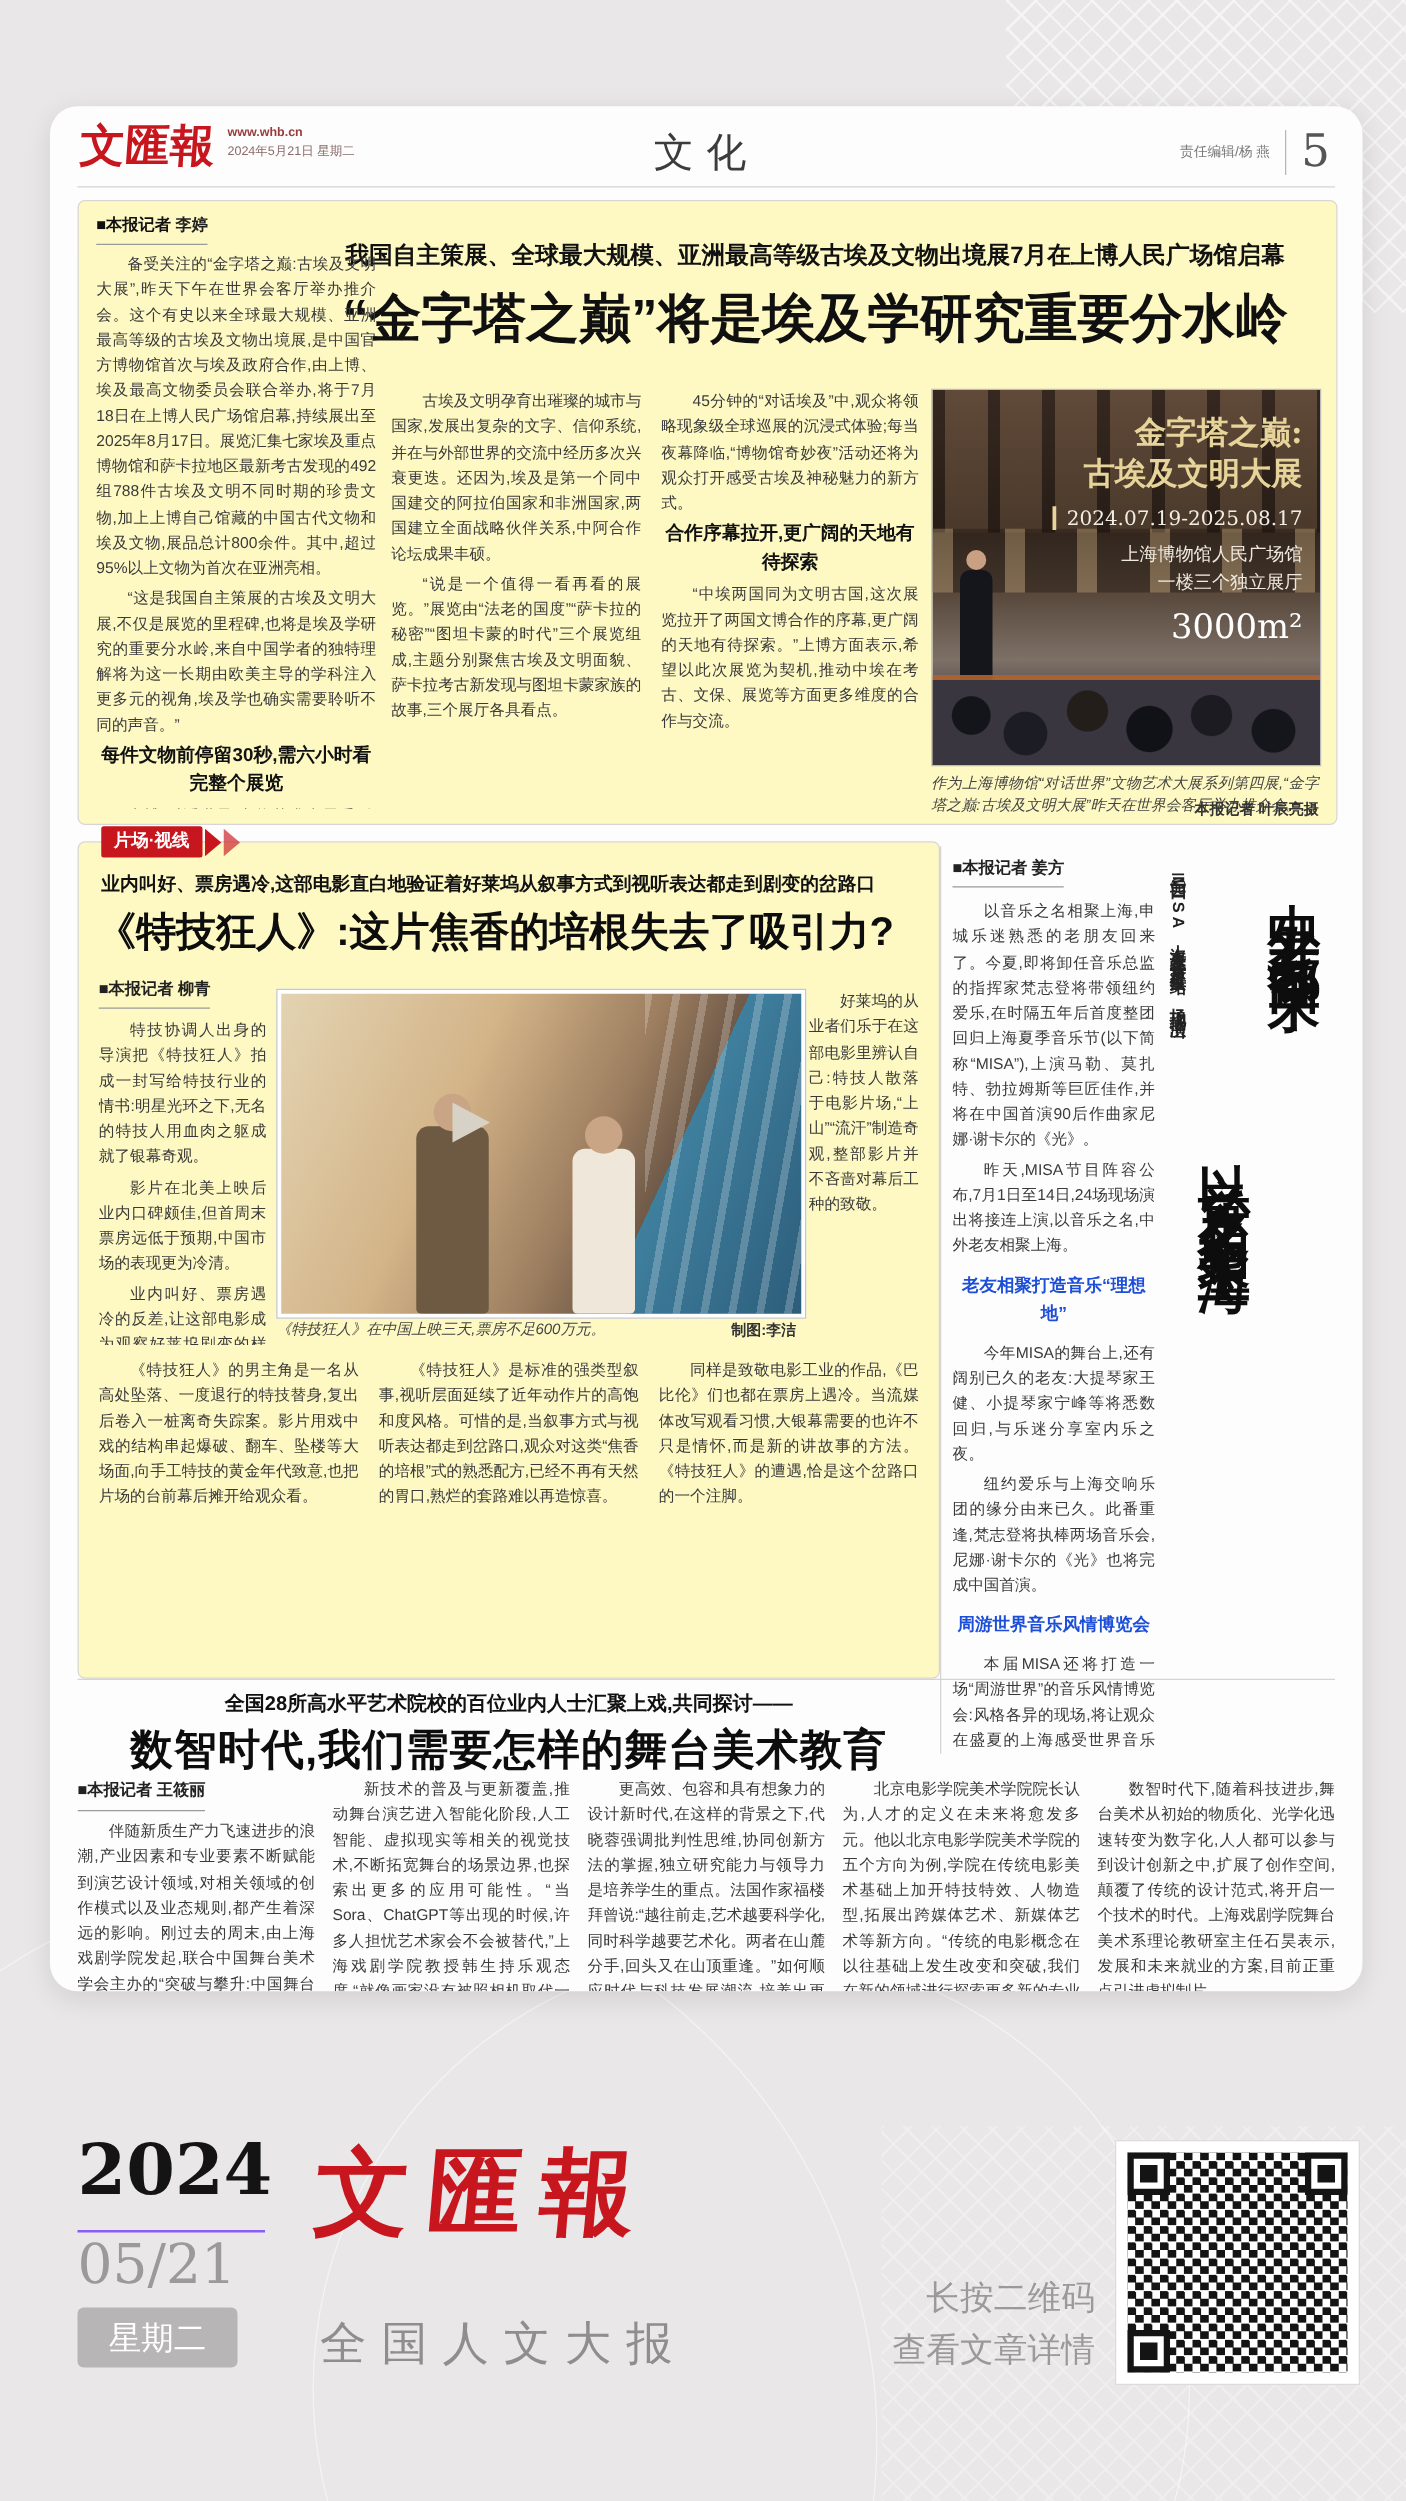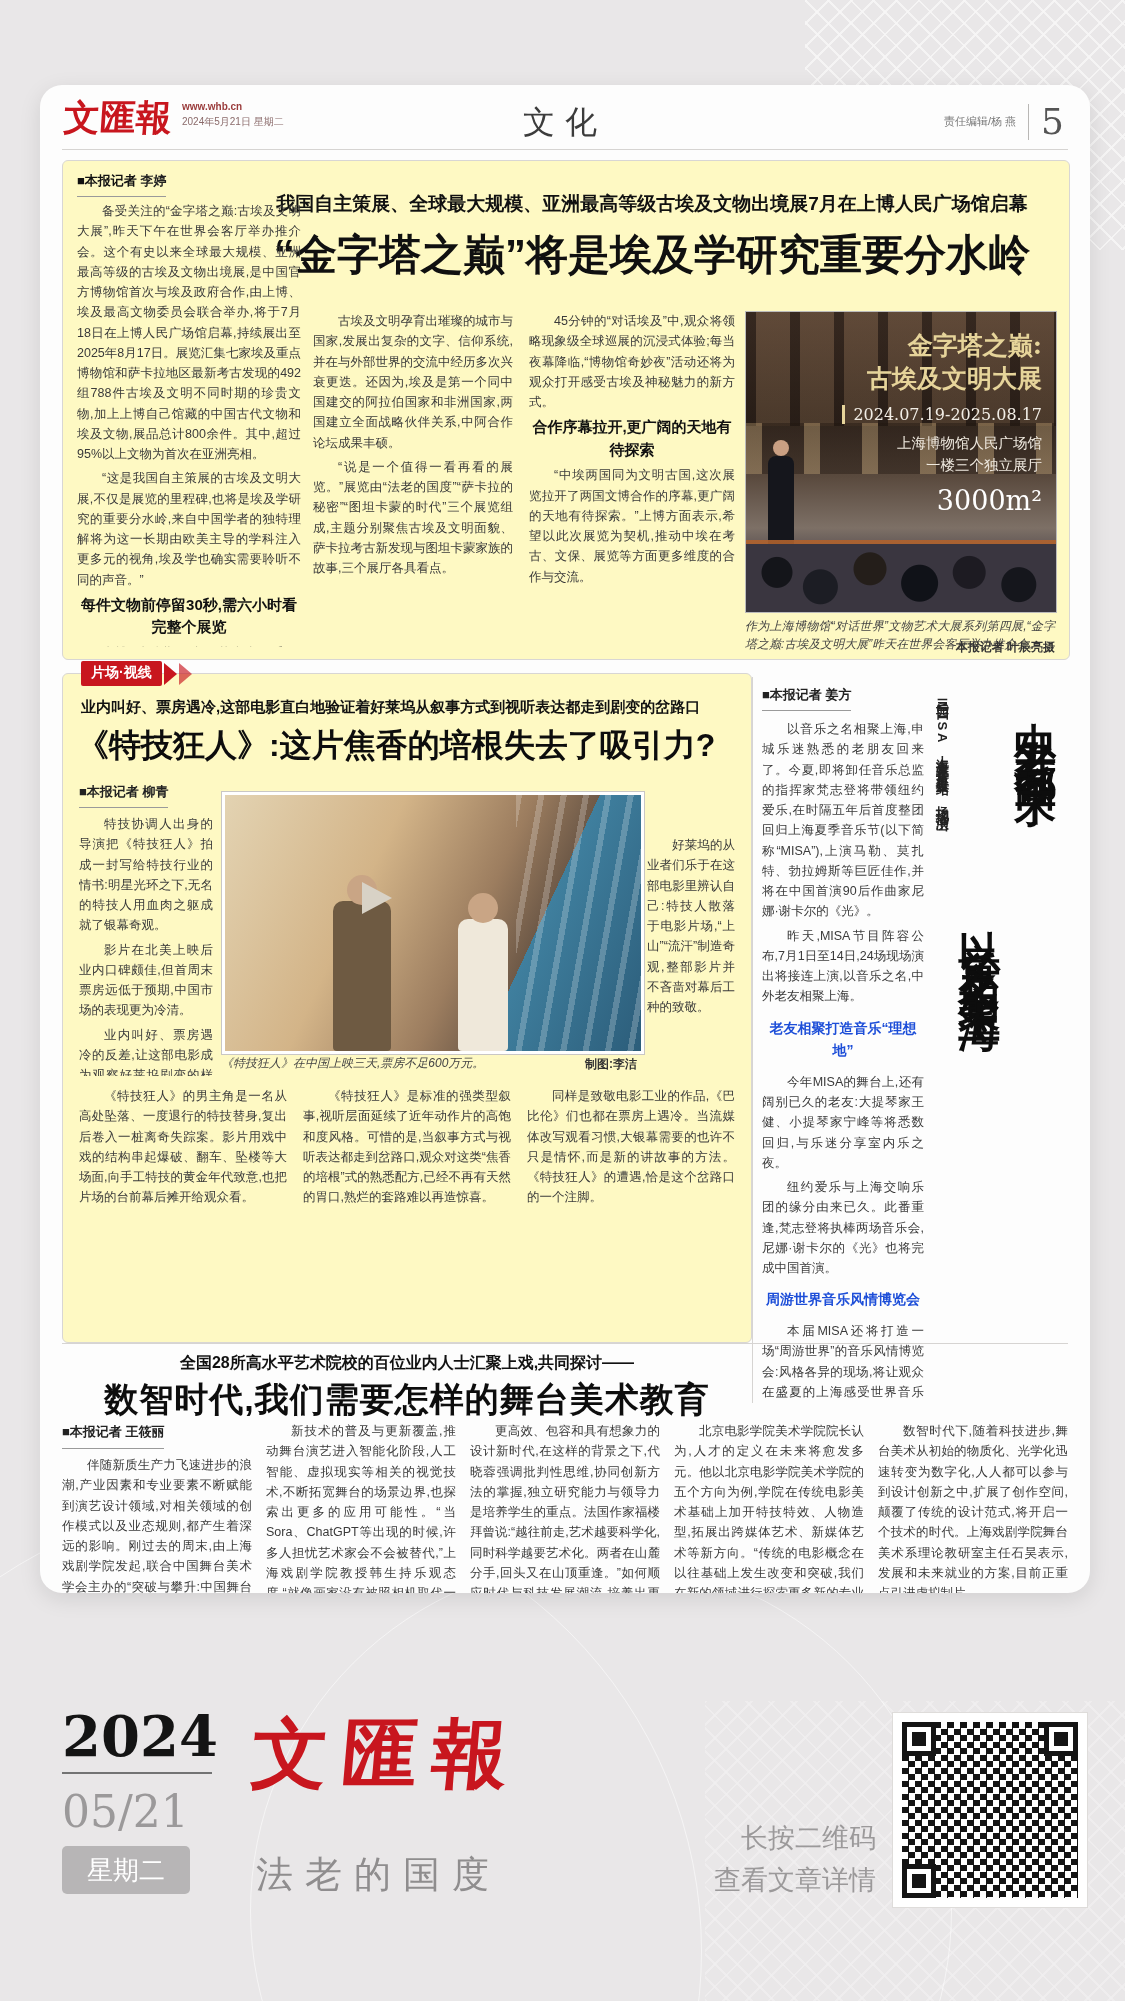--- a/index.html
+++ b/index.html
@@ -90,21 +90,21 @@
   .subhead{font-size:14px;font-weight:bold;text-align:center;text-indent:0 !important;margin:10px 0 !important;color:#1d4ed8;}
   .vhead{font-size:42px;font-weight:bold;color:#0d0d0d;letter-spacing:10px;line-height:1.1;}
   .vkick{font-size:13px;font-weight:bold;color:#222;letter-spacing:3px;}
 
   
   .kicker3{font-size:16px;font-weight:bold;color:#111;text-align:center;}
   .headline3{font-size:34px;font-weight:bold;color:#0d0d0d;text-align:center;letter-spacing:1px;}
 
   
   .f-year{font-family:"DejaVu Serif",serif;font-weight:bold;font-size:56px;color:#141414;line-height:1;
-          border-bottom:2px solid #737373;padding-bottom:8px;}
+          border-bottom:2px solid #8b5cf6;padding-bottom:20px;}
   .f-date{font-family:"DejaVu Serif",serif;font-size:44px;color:#9b999a;line-height:1;}
   .f-badge{background:#b7b5b6;color:#fff;font-size:26px;text-align:center;line-height:48px;border-radius:5px;}
   .f-logo{font-family:"DejaVu Serif",serif;font-weight:bold;font-size:76px;color:#c8161e;line-height:1;
           transform:skewX(-5deg);letter-spacing:14px;}
   .f-slogan{font-size:37px;color:#8f8d8e;letter-spacing:12px;}
   .f-hint{font-size:27px;color:#9b999a;text-align:right;line-height:1.55;}
   .qr{position:absolute;background:#fff;border:1px solid #dedcda;padding:9px;}
   .qr .qin{position:relative;width:100%;height:100%;
       background:repeating-conic-gradient(#141414 0% 25%,#ffffff 0% 50%);background-size:13px 13px;}
   .fp{position:absolute;width:34px;height:34px;border:5px solid #141414;background:#fff;box-sizing:border-box;}
@@ -209,21 +209,21 @@
         <div class="fig" style="left:26%;bottom:0;width:58px;height:150px;background:#6e5a42;"></div>
         <div class="megaphone" style="left:33%;top:34%;border-left:30px solid #d8d2c6;"></div>
         <div class="fig" style="left:56%;bottom:0;width:50px;height:132px;background:#efe8da;"></div>
       </div>
     </div>
     <div class="abs" style="left:158px;top:380px;width:416px;display:flex;justify-content:space-between;">
       <span class="capt">《特技狂人》在中国上映三天,票房不足600万元。</span>
       <span class="capt-credit">制图:李洁</span>
     </div>
 
-    <div class="abs coltext" style="left:584px;top:117px;width:88px;height:286px;margin-top:44px;">
+    <div class="abs coltext" style="left:584px;top:117px;width:88px;height:286px;">
       <p>好莱坞的从业者们乐于在这部电影里辨认自己:特技人散落于电影片场,“上山”“流汗”制造奇观,整部影片并不吝啬对幕后工种的致敬。</p>
     </div>
 
     <div class="abs coltext" style="left:16px;top:412px;width:208px;height:240px;">
       <p>《特技狂人》的男主角是一名从高处坠落、一度退行的特技替身,复出后卷入一桩离奇失踪案。影片用戏中戏的结构串起爆破、翻车、坠楼等大场面,向手工特技的黄金年代致意,也把片场的台前幕后摊开给观众看。</p>
     </div>
     <div class="abs coltext" style="left:240px;top:412px;width:208px;height:240px;">
       <p>《特技狂人》是标准的强类型叙事,视听层面延续了近年动作片的高饱和度风格。可惜的是,当叙事方式与视听表达都走到岔路口,观众对这类“焦香的培根”式的熟悉配方,已经不再有天然的胃口,熟烂的套路难以再造惊喜。</p>
     </div>
     <div class="abs coltext" style="left:464px;top:412px;width:208px;height:240px;">
@@ -269,21 +269,21 @@
   <div class="abs coltext" style="left:838px;top:1336px;width:190px;height:172px;">
     <p>数智时代下,随着科技进步,舞台美术从初始的物质化、光学化迅速转变为数字化,人人都可以参与到设计创新之中,扩展了创作空间,颠覆了传统的设计范式,将开启一个技术的时代。上海戏剧学院舞台美术系理论教研室主任石昊表示,发展和未来就业的方案,目前正重点引进虚拟制片。</p>
   </div>
 </div>
 
 <div class="abs f-year" style="position:absolute;left:62px;top:1708px;width:150px;">2024</div>
 <div class="abs f-date" style="position:absolute;left:62px;top:1790px;">05/21</div>
 <div class="abs f-badge" style="position:absolute;left:62px;top:1846px;width:128px;height:48px;">星期二</div>
 
 <div class="abs f-logo" style="position:absolute;left:252px;top:1716px;">文匯報</div>
-<div class="abs f-slogan" style="position:absolute;left:256px;top:1850px;">法老的国度</div>
+<div class="abs f-slogan" style="position:absolute;left:256px;top:1850px;">全国人文大报</div>
 
 <div class="abs f-hint" style="position:absolute;left:640px;top:1818px;width:236px;">
   <div>长按二维码</div>
   <div>查看文章详情</div>
 </div>
 
 <div class="qr" style="left:892px;top:1712px;width:176px;height:176px;">
   <div class="qin">
     <div class="fp" style="left:0;top:0;"></div>
     <div class="fp" style="right:0;top:0;"></div>

